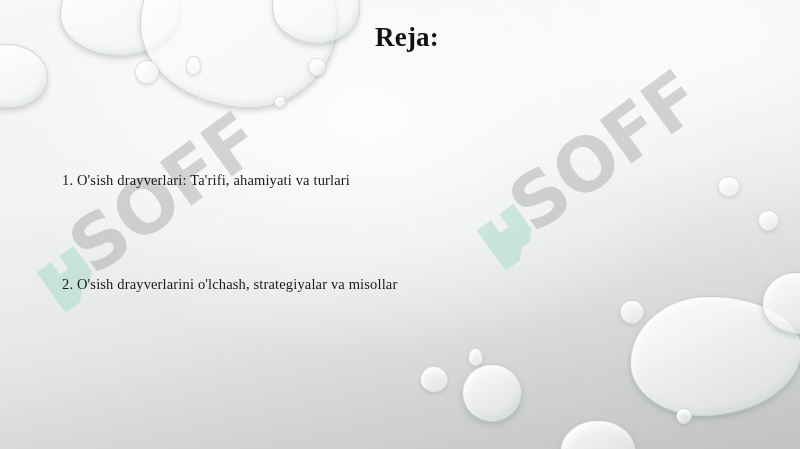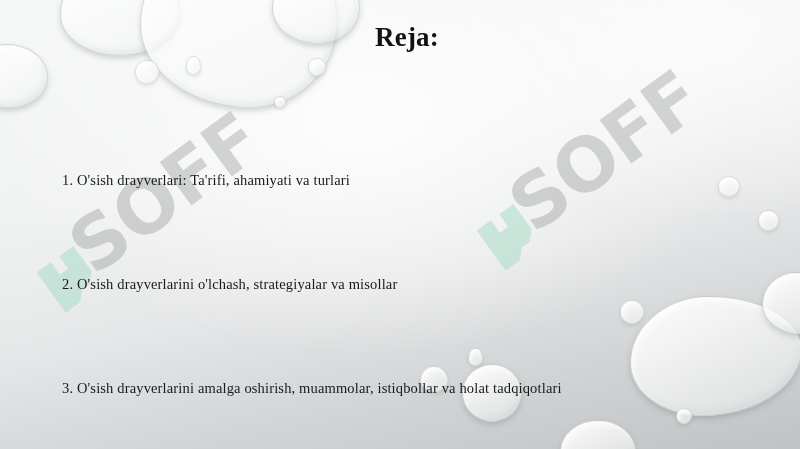--- a/index.html
+++ b/index.html
@@ -100,15 +100,14 @@
         <path d="M10 6 h17 v15 h10 V6 h17 v30 l-9 9 h-9 l-9 9 H10z" fill="rgba(169,220,198,0.55)"></path>
       </svg>
     </span>
     <span class="wm-text">SOFF</span>
   </div>
 
   <div id="title">Reja:</div>
 
   <div class="bullet" id="b1">1. O'sish drayverlari: Ta'rifi, ahamiyati va turlari</div>
   <div class="bullet" id="b2">2. O'sish drayverlarini o'lchash, strategiyalar va misollar</div>
-  <div class="bullet" id="b3">3. O'sish drayverlarini amalga oshirish, muammolar, istiqbollar va holat tadqiqotlari</div>
 
 </div>
 
 </body></html>

